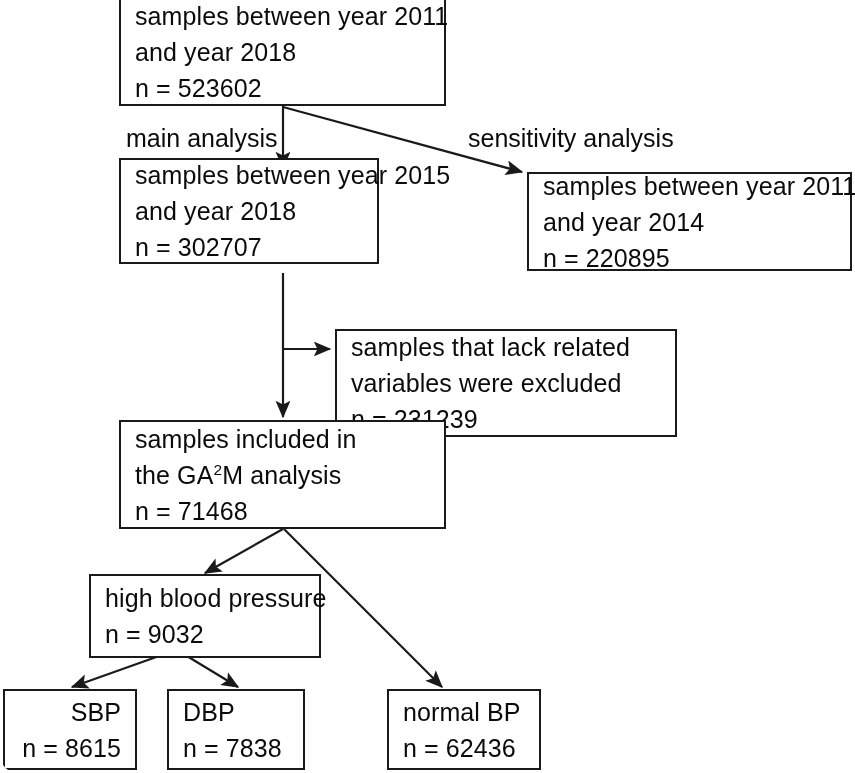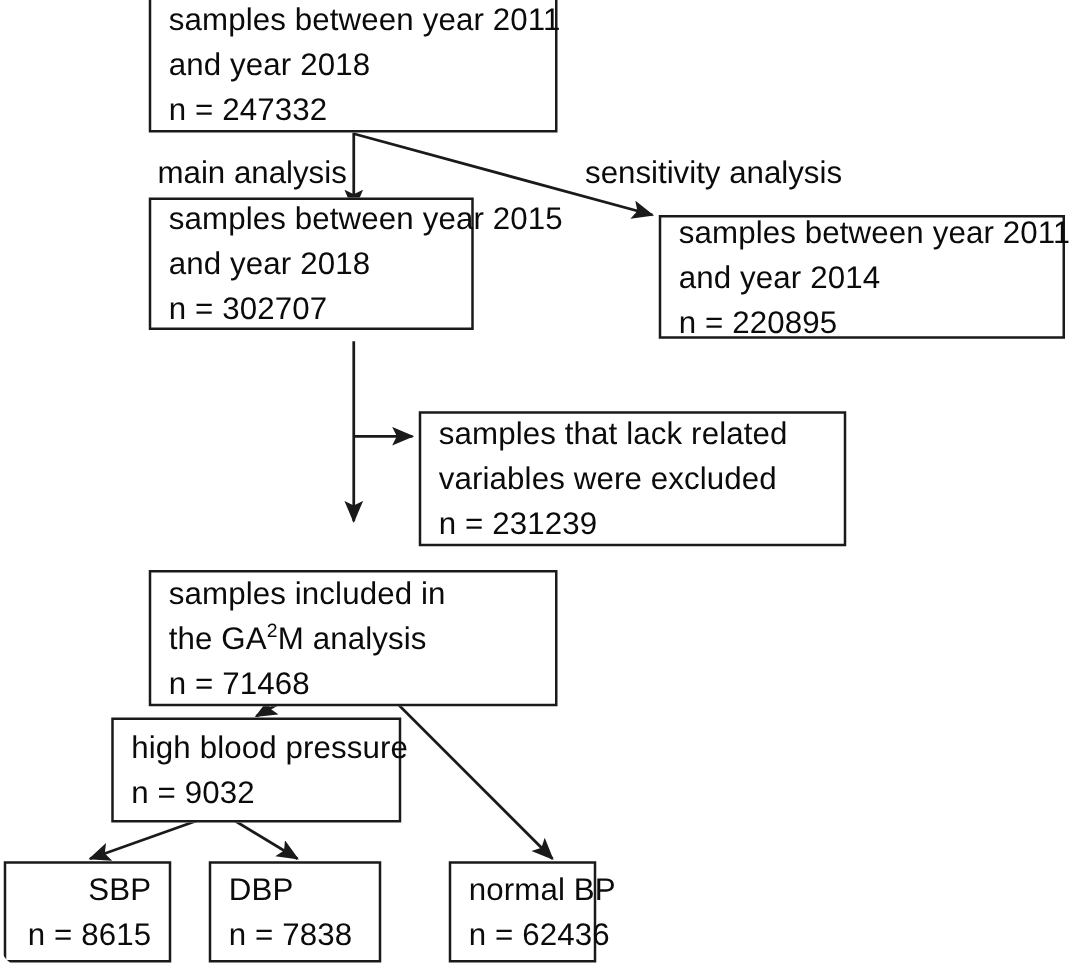--- a/index.html
+++ b/index.html
@@ -82,21 +82,21 @@
     <line x1="284" y1="529" x2="442" y2="687" stroke="#1a1a1a" stroke-width="2.2" marker-end="url(#arrowhead)"></line>
 
     <line x1="176" y1="650" x2="72" y2="687" stroke="#1a1a1a" stroke-width="2.2" marker-end="url(#arrowhead)"></line>
 
     <line x1="177" y1="650" x2="238" y2="687" stroke="#1a1a1a" stroke-width="2.2" marker-end="url(#arrowhead)"></line>
   </svg>
 
   <div class="node-box" style="left:119px; top:-2px; width:327px; height:108px;">
     <div class="node-line">samples between year 2011</div>
     <div class="node-line">and year 2018</div>
-    <div class="node-line">n = 247332</div>
+    <div class="node-line">n = 523602</div>
   </div>
 
   <div class="edge-label" style="left:468px; top:124px;">sensitivity analysis</div>
 
   <div class="edge-label" style="left:126px; top:124px;">main analysis</div>
 
   <div class="node-box" style="left:119px; top:158px; width:260px; height:106px;">
     <div class="node-line">samples between year 2015</div>
     <div class="node-line">and year 2018</div>
     <div class="node-line">n = 302707</div>
@@ -107,21 +107,21 @@
     <div class="node-line">and year 2014</div>
     <div class="node-line">n = 220895</div>
   </div>
 
   <div class="node-box" style="left:335px; top:309px; width:342px; height:108px;margin-top:20px;">
     <div class="node-line">samples that lack related</div>
     <div class="node-line">variables were excluded</div>
     <div class="node-line">n = 231239</div>
   </div>
 
-  <div class="node-box" style="left:119px; top:420px; width:327px; height:109px;margin-top:36px;">
+  <div class="node-box" style="left:119px; top:420px; width:327px; height:109px;">
     <div class="node-line">samples included in</div>
     <div class="node-line">
       <span>the GA</span><sup>2</sup><span>M analysis</span>
     </div>
     <div class="node-line">n = 71468</div>
   </div>
 
   <div class="node-box" style="left:89px; top:574px; width:232px; height:84px;">
     <div class="node-line">high blood pressure</div>
     <div class="node-line">n = 9032</div>
@@ -130,18 +130,18 @@
   <div class="node-box" style="left:3px; top:689px; width:134px; height:81px;align-items:flex-end;">
     <div class="node-line">SBP</div>
     <div class="node-line">n = 8615</div>
   </div>
 
   <div class="node-box" style="left:167px; top:689px; width:138px; height:81px;">
     <div class="node-line">DBP</div>
     <div class="node-line">n = 7838</div>
   </div>
 
-  <div class="node-box" style="left:359px; top:689px; width:118px; height:81px;text-align:right;">
+  <div class="node-box" style="left:387px; top:689px; width:154px; height:81px;">
     <div class="node-line">normal BP</div>
     <div class="node-line">n = 62436</div>
   </div>
 
 </div>
 
 </body></html>

